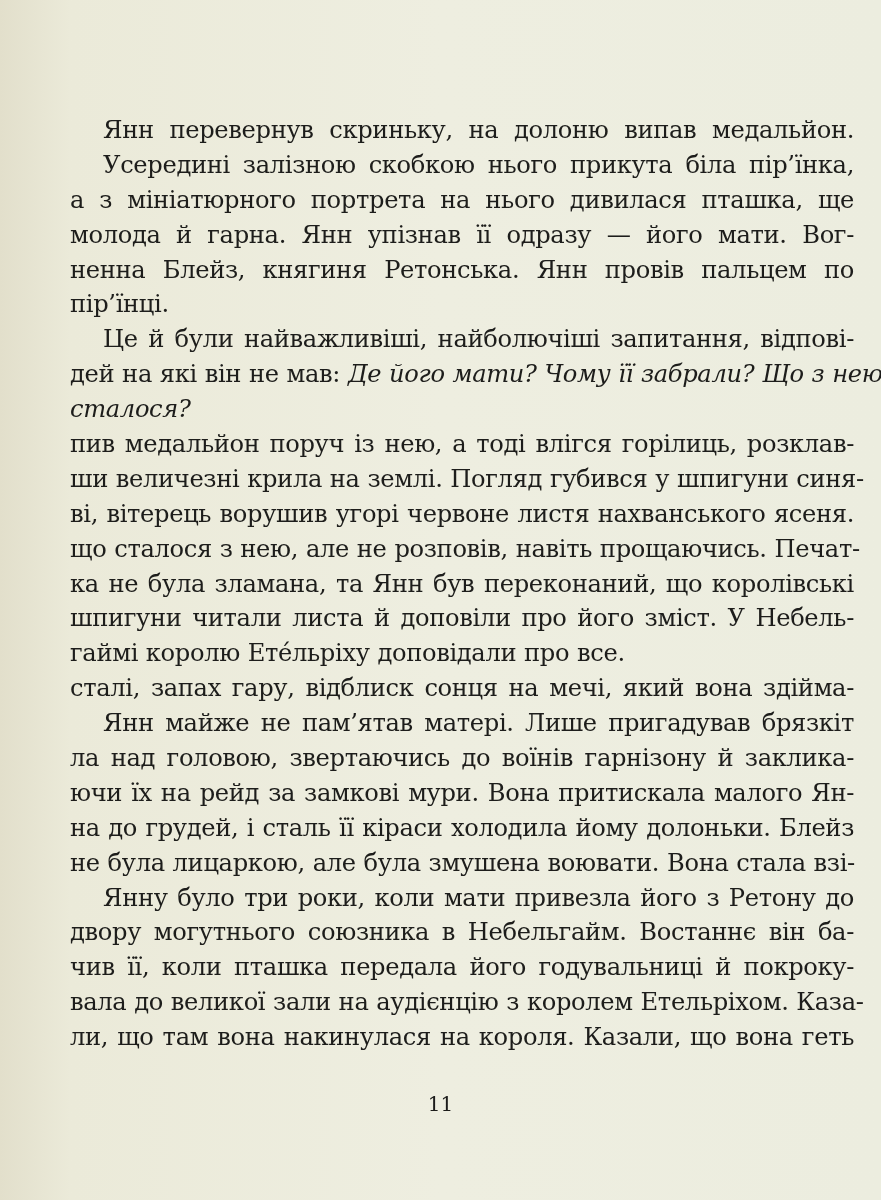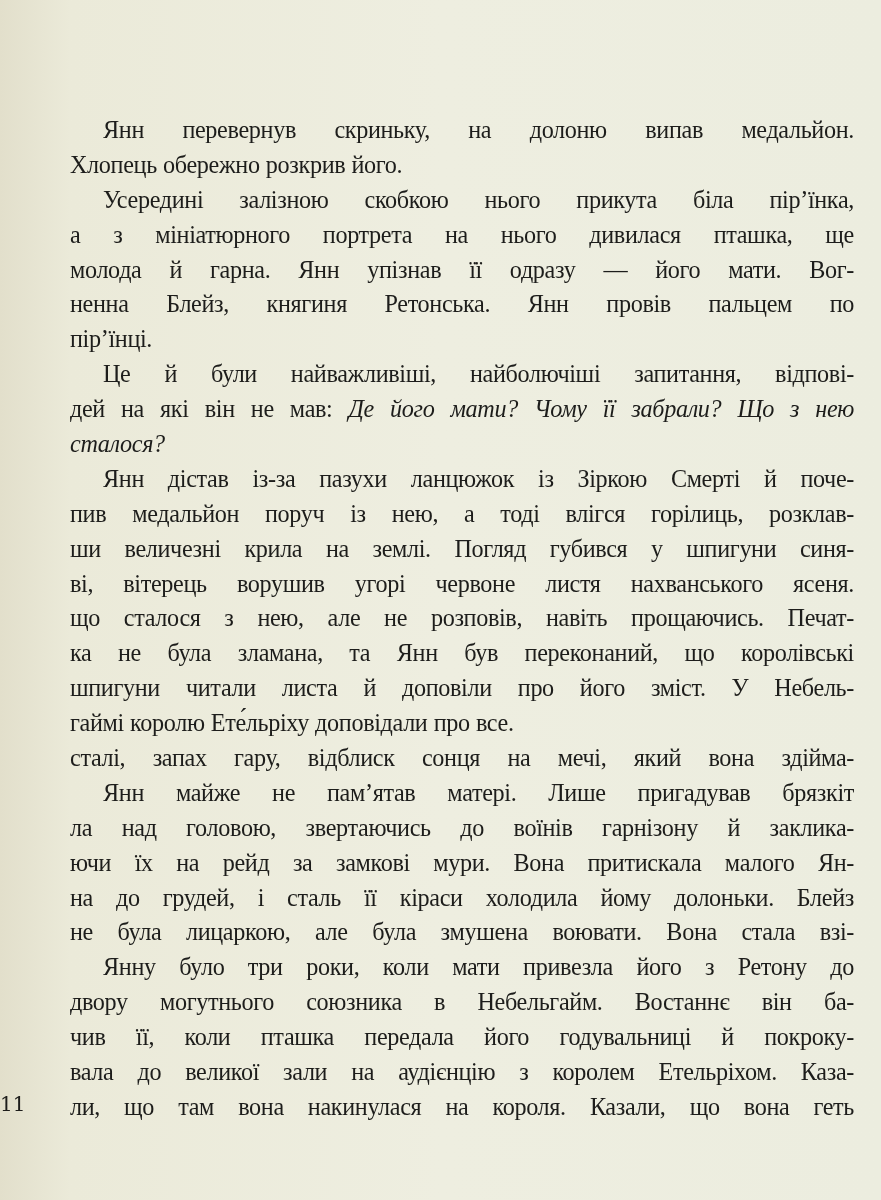--- a/index.html
+++ b/index.html
@@ -19,59 +19,57 @@
     color: #1d1d1b;
     letter-spacing: -0.35px;
     word-spacing: 0.5px;
   }
   .line {
     display: block;
     white-space: nowrap;
     text-align: justify;
     text-align-last: justify;
     height: 34.9px;
-    font-family: Liberation Serif, serif;
   }
   .line.last { text-align-last: left; }
   .line.indent { padding-left: 33px; }
   .it { font-style: italic; }
   .page-number {
     position: absolute;
     left: 0; width: 881px; top: 1092px;
+    text-align: center;
     font-family: "DejaVu Serif", "Liberation Serif", serif;
     font-size: 20px;
     color: #1d1d1b;
   }
 </style>
 </head>
 <body>
 
 <div class="page-text">
 
   <div>
     <span class="line indent">Янн перевернув скриньку, на долоню випав медальйон.</span>
-    <span class="line last">Хлопець обережно розкрив його.</span>
   </div>
 
   <div>
     <span class="line indent">Усередині залізною скобкою нього прикута біла пір’їнка,</span>
     <span class="line">а з мініатюрного портрета на нього дивилася пташка, ще</span>
     <span class="line">молода й гарна. Янн упізнав її одразу — його мати. Вог-</span>
     <span class="line">ненна Блейз, княгиня Ретонська. Янн провів пальцем по</span>
     <span class="line last">пір’їнці.</span>
   </div>
 
   <div>
     <span class="line indent">Це й були найважливіші, найболючіші запитання, відпові-</span>
     <span class="line"><span>дей на які він не мав: </span><span class="it">Де його мати? Чому її забрали? Що з нею</span></span>
     <span class="line last it">сталося?</span>
   </div>
 
   <div>
-    <span class="line indent">Янн дістав із-за пазухи ланцюжок із Зіркою Смерті й поче-</span>
     <span class="line">пив медальйон поруч із нею, а тоді влігся горілиць, розклав-</span>
     <span class="line">ши величезні крила на землі. Погляд губився у шпигуни синя-</span>
     <span class="line">ві, вітерець ворушив угорі червоне листя нахванського ясеня.</span>
     <span class="line">що сталося з нею, але не розповів, навіть прощаючись. Печат-</span>
     <span class="line">ка не була зламана, та Янн був переконаний, що королівські</span>
     <span class="line">шпигуни читали листа й доповіли про його зміст. У Небель-</span>
     <span class="line last">гаймі королю Ете́льріху доповідали про все.</span>
   </div>
 
   <div>

